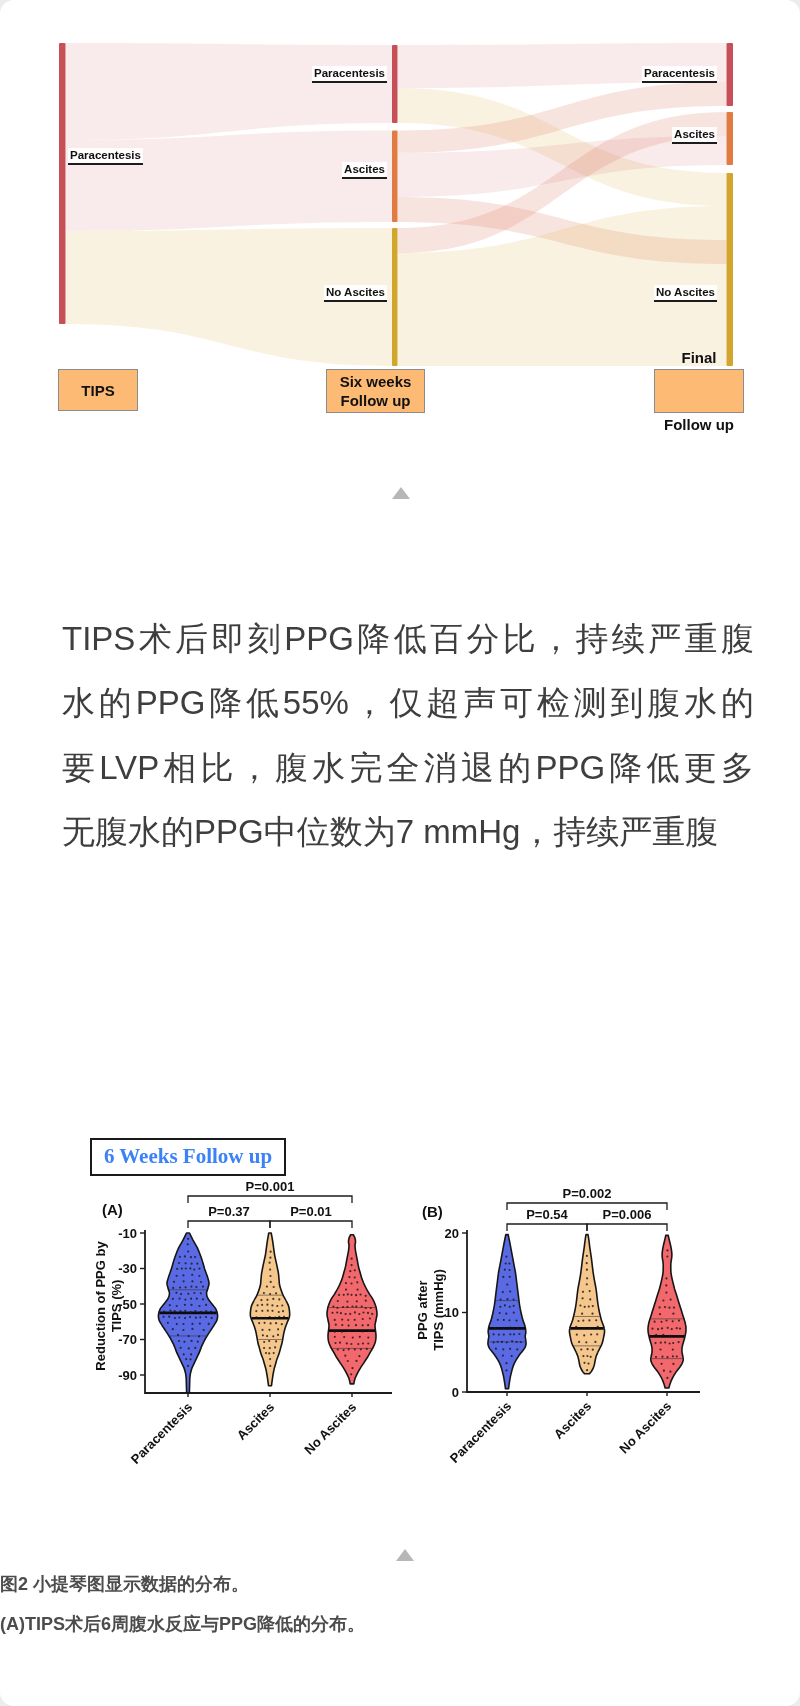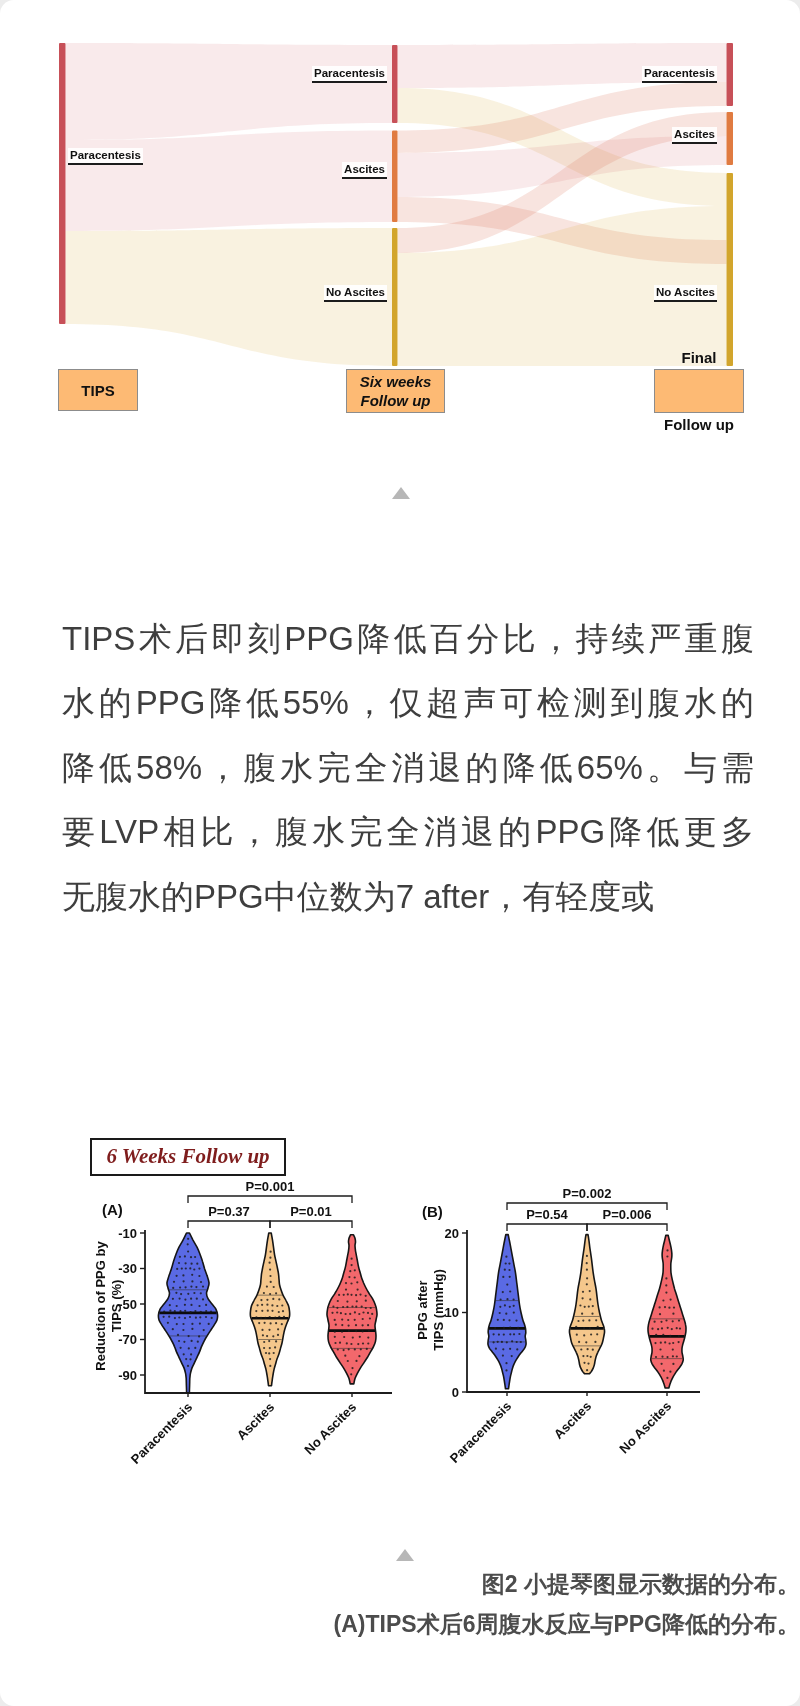--- a/index.html
+++ b/index.html
@@ -11,22 +11,22 @@
   .stagebox{position:absolute;background:#fdba74;border:1.4px solid #8c8c8c;color:#111;
             font-size:15px;font-weight:700;text-align:center;display:flex;flex-direction:column;justify-content:center;}
   .stagebox span{line-height:19px;}
   .tri{position:absolute;width:0;height:0;border-left:9px solid transparent;border-right:9px solid transparent;
        border-bottom:12px solid #b7b7b7;}
   .figcaption{position:absolute;left:0;width:800px;text-align:center;font-size:21px;font-weight:700;color:#4c4c4c;}
   .para{position:absolute;left:54px;top:607px;width:692px;color:#3e3e3e;margin-left:8px;}
   .pline{font-size:33px;line-height:64.4px;height:64.4px;text-align:justify;text-align-last:justify;white-space:nowrap;}
   .pline:last-child{text-align-last:left;}
   .hdrbox{position:absolute;left:90px;top:1138px;width:192px;height:34px;border:2px solid #1a1a1a;background:#fff;
-          font-family:"Liberation Serif",serif;font-weight:700;font-size:21px;color:#7f1d1d;text-align:center;line-height:32px;font-style:italic;}
-  .cap2{position:absolute;left:0;top:1564px;width:800px;text-align:right;font-size:23px;font-weight:700;
+          font-family:"Liberation Serif",serif;font-weight:700;font-size:21px;color:#3b82f6;text-align:center;line-height:32px;}
+  .cap2{position:absolute;left:0;top:1564px;width:800px;text-align:left;font-size:18px;font-weight:700;
         color:#4c4c4c;}
   .cap2 div{line-height:40px;}
 </style>
 </head>
 <body>
 
 <div class="page">
 
   <svg id="figsvg" width="800" height="1706" viewBox="0 0 800 1706">
     <g id="sankey-g">
@@ -496,37 +496,36 @@
   <div class="chip" style="right:413px;top:66px;">Paracentesis</div>
   <div class="chip" style="right:413px;top:162px;">Ascites</div>
   <div class="chip" style="right:413px;top:285px;">No Ascites</div>
   <div class="chip" style="right:83px;top:66px;">Paracentesis</div>
   <div class="chip" style="right:83px;top:127px;">Ascites</div>
   <div class="chip" style="right:83px;top:285px;">No Ascites</div>
 
   <div class="stagebox" style="left:58px;top:369px;width:78px;height:40px;">
     <span>TIPS</span>
   </div>
-  <div class="stagebox" style="left:346px;top:369px;width:97px;height:42px;font-style:italic;">
+  <div class="stagebox" style="left:326px;top:369px;width:97px;height:42px;">
     <span>Six weeks</span>
     <span>Follow up</span>
   </div>
   <div class="stagebox" style="left:654px;top:369px;width:88px;height:42px;gap:48px;">
     <span>Final</span>
     <span>Follow up</span>
   </div>
 
   <div class="tri" style="left:392px;top:487px;"></div>
 
   <div class="para">
     <div class="pline">TIPS术后即刻PPG降低百分比，持续严重腹</div>
     <div class="pline">水的PPG降低55%，仅超声可检测到腹水的</div>
-    <div class="pline">降低58%，腹水完全消退的降低65%。与需</div>
     <div class="pline">要LVP相比，腹水完全消退的PPG降低更多</div>
-    <div class="pline">无腹水的PPG中位数为7 after，有轻度或</div>
+    <div class="pline">无腹水的PPG中位数为7 mmHg，持续严重腹</div>
   </div>
 
   <div class="hdrbox">6 Weeks Follow up</div>
 
   <div class="tri" style="left:396px;top:1549px;"></div>
   <div class="cap2">
     <div>图2 小提琴图显示数据的分布。</div>
     <div>(A)TIPS术后6周腹水反应与PPG降低的分布。</div>
   </div>
 </div>

